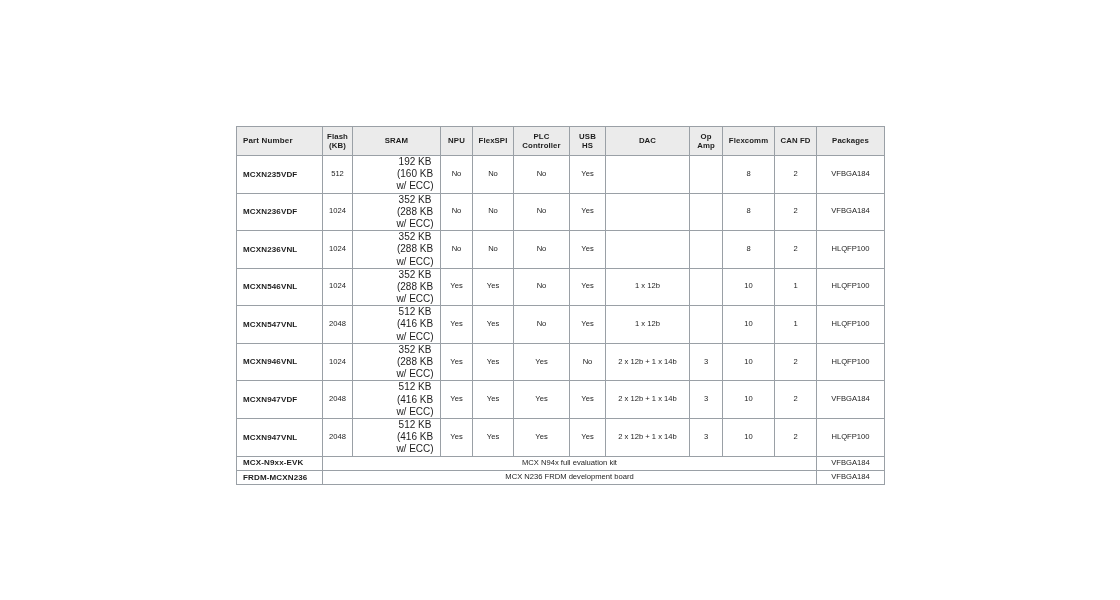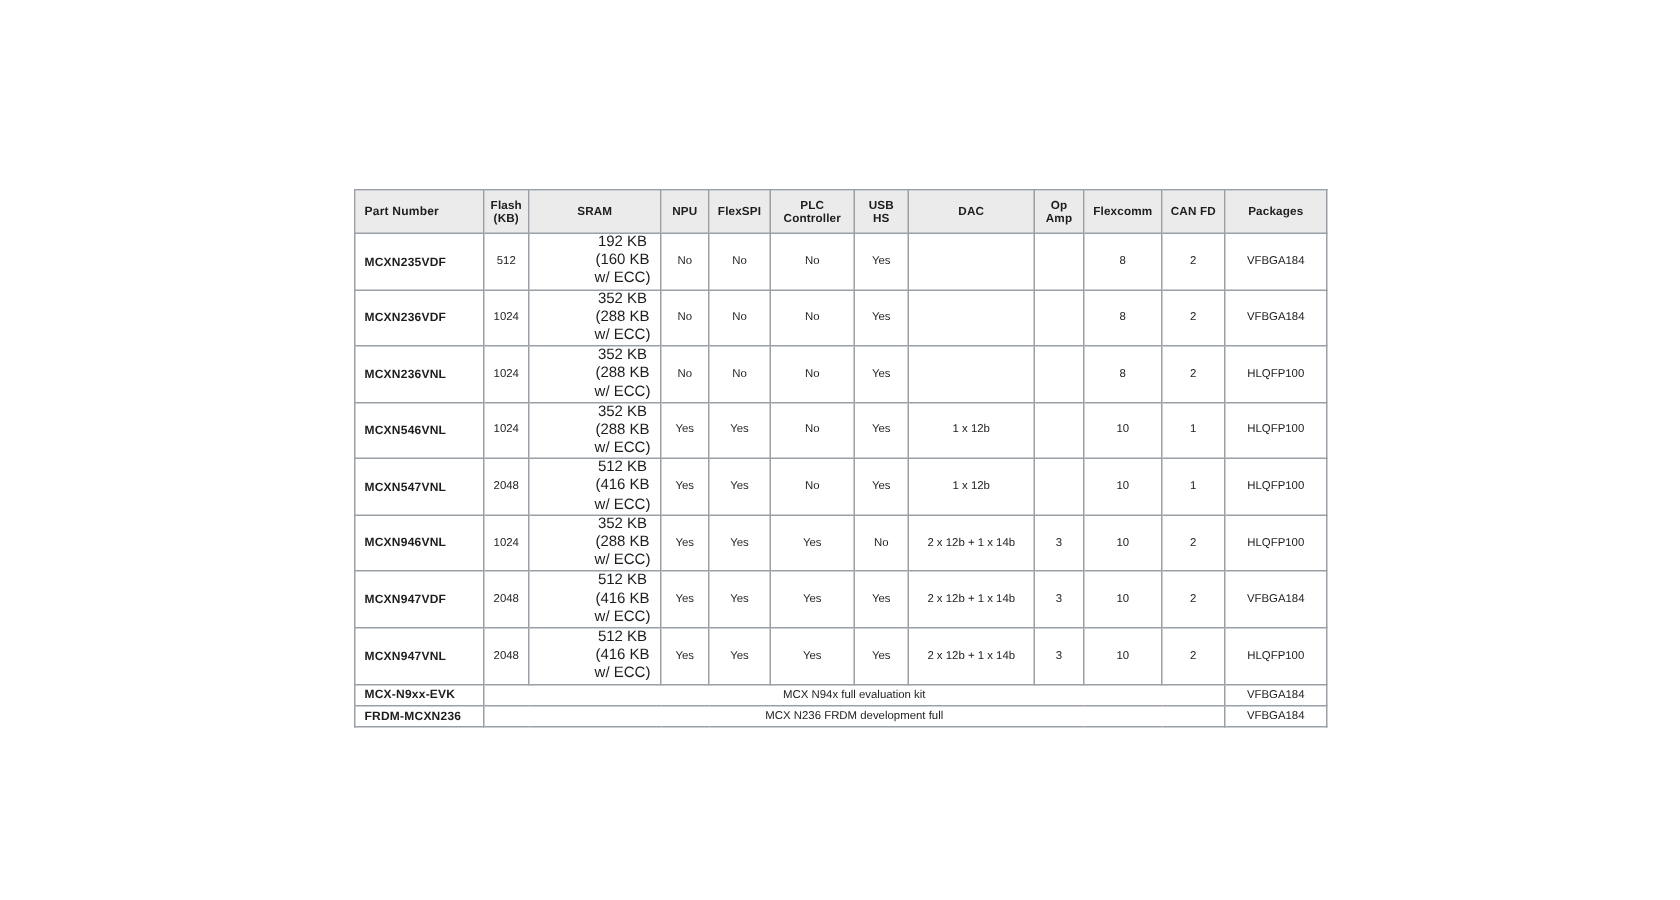--- a/index.html
+++ b/index.html
@@ -257,19 +257,19 @@
             <td>2</td>
             <td>HLQFP100</td>
           </tr>
           <tr class="kit-row">
             <td class="part-number">MCX-N9xx-EVK</td>
             <td class="kit-desc" colspan="10">MCX N94x full evaluation kit</td>
             <td>VFBGA184</td>
           </tr>
           <tr class="kit-row">
             <td class="part-number">FRDM-MCXN236</td>
-            <td class="kit-desc" colspan="10">MCX N236 FRDM development full</td>
+            <td class="kit-desc" colspan="10">MCX N236 FRDM development board</td>
             <td>VFBGA184</td>
           </tr>
         </tbody>
     </table>
   </div>
 </div>
 
 </body></html>

